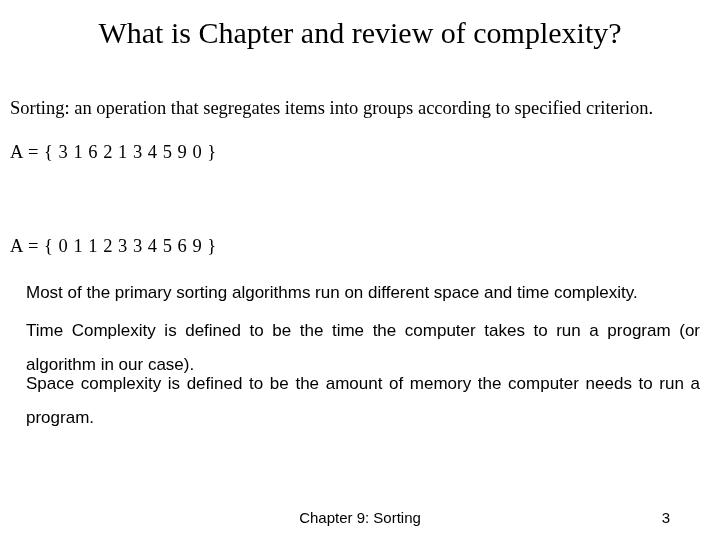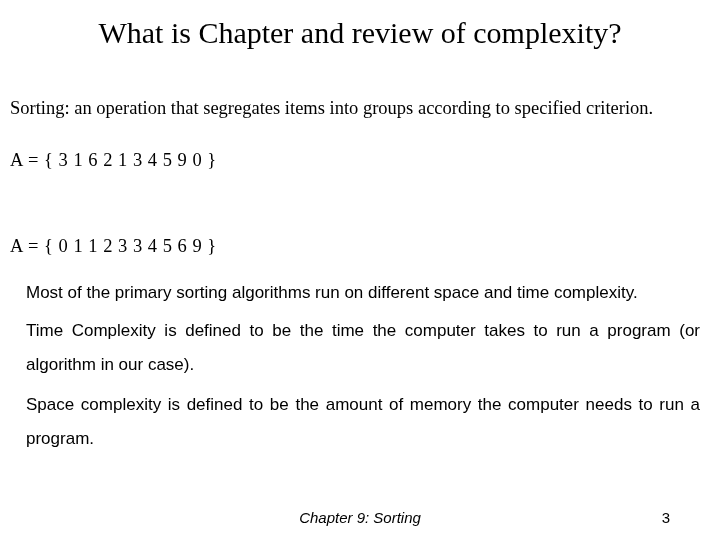--- a/index.html
+++ b/index.html
@@ -28,43 +28,42 @@
     font-weight: 400;
   }
   .body-block {
     position: absolute;
     left: 10px;
     right: 14px;
     font-size: 18.5px;
     line-height: 1.35;
   }
   .def { top: 96px; }
-  .arr1 { top: 148px; letter-spacing: 0.5px; }
+  .arr1 { top: 140px; letter-spacing: 0.5px; }
   .arr2 { top: 234px; letter-spacing: 0.5px; }
   .para-block {
     position: absolute;
     left: 26px;
     right: 20px;
     font-family: Arial, Helvetica, sans-serif;
     font-size: 17px;
     line-height: 2.0;
     text-align: justify;
   }
   .p1 { top: 276px; }
   .p2 { top: 314px; }
-  .p3 { top: 388px; }
+  .p3 { top: 367px; }
   .footer-center {
     position: absolute;
     bottom: 14px;
     left: 0;
     width: 100%;
     text-align: center;
     font-family: Arial, Helvetica, sans-serif;
     font-size: 15px;
-    font-style: italic;
   }
   .footer-right {
     position: absolute;
     bottom: 14px;
     right: 50px;
     font-family: Arial, Helvetica, sans-serif;
     font-size: 15px;
   }
 </style>
 </head>

